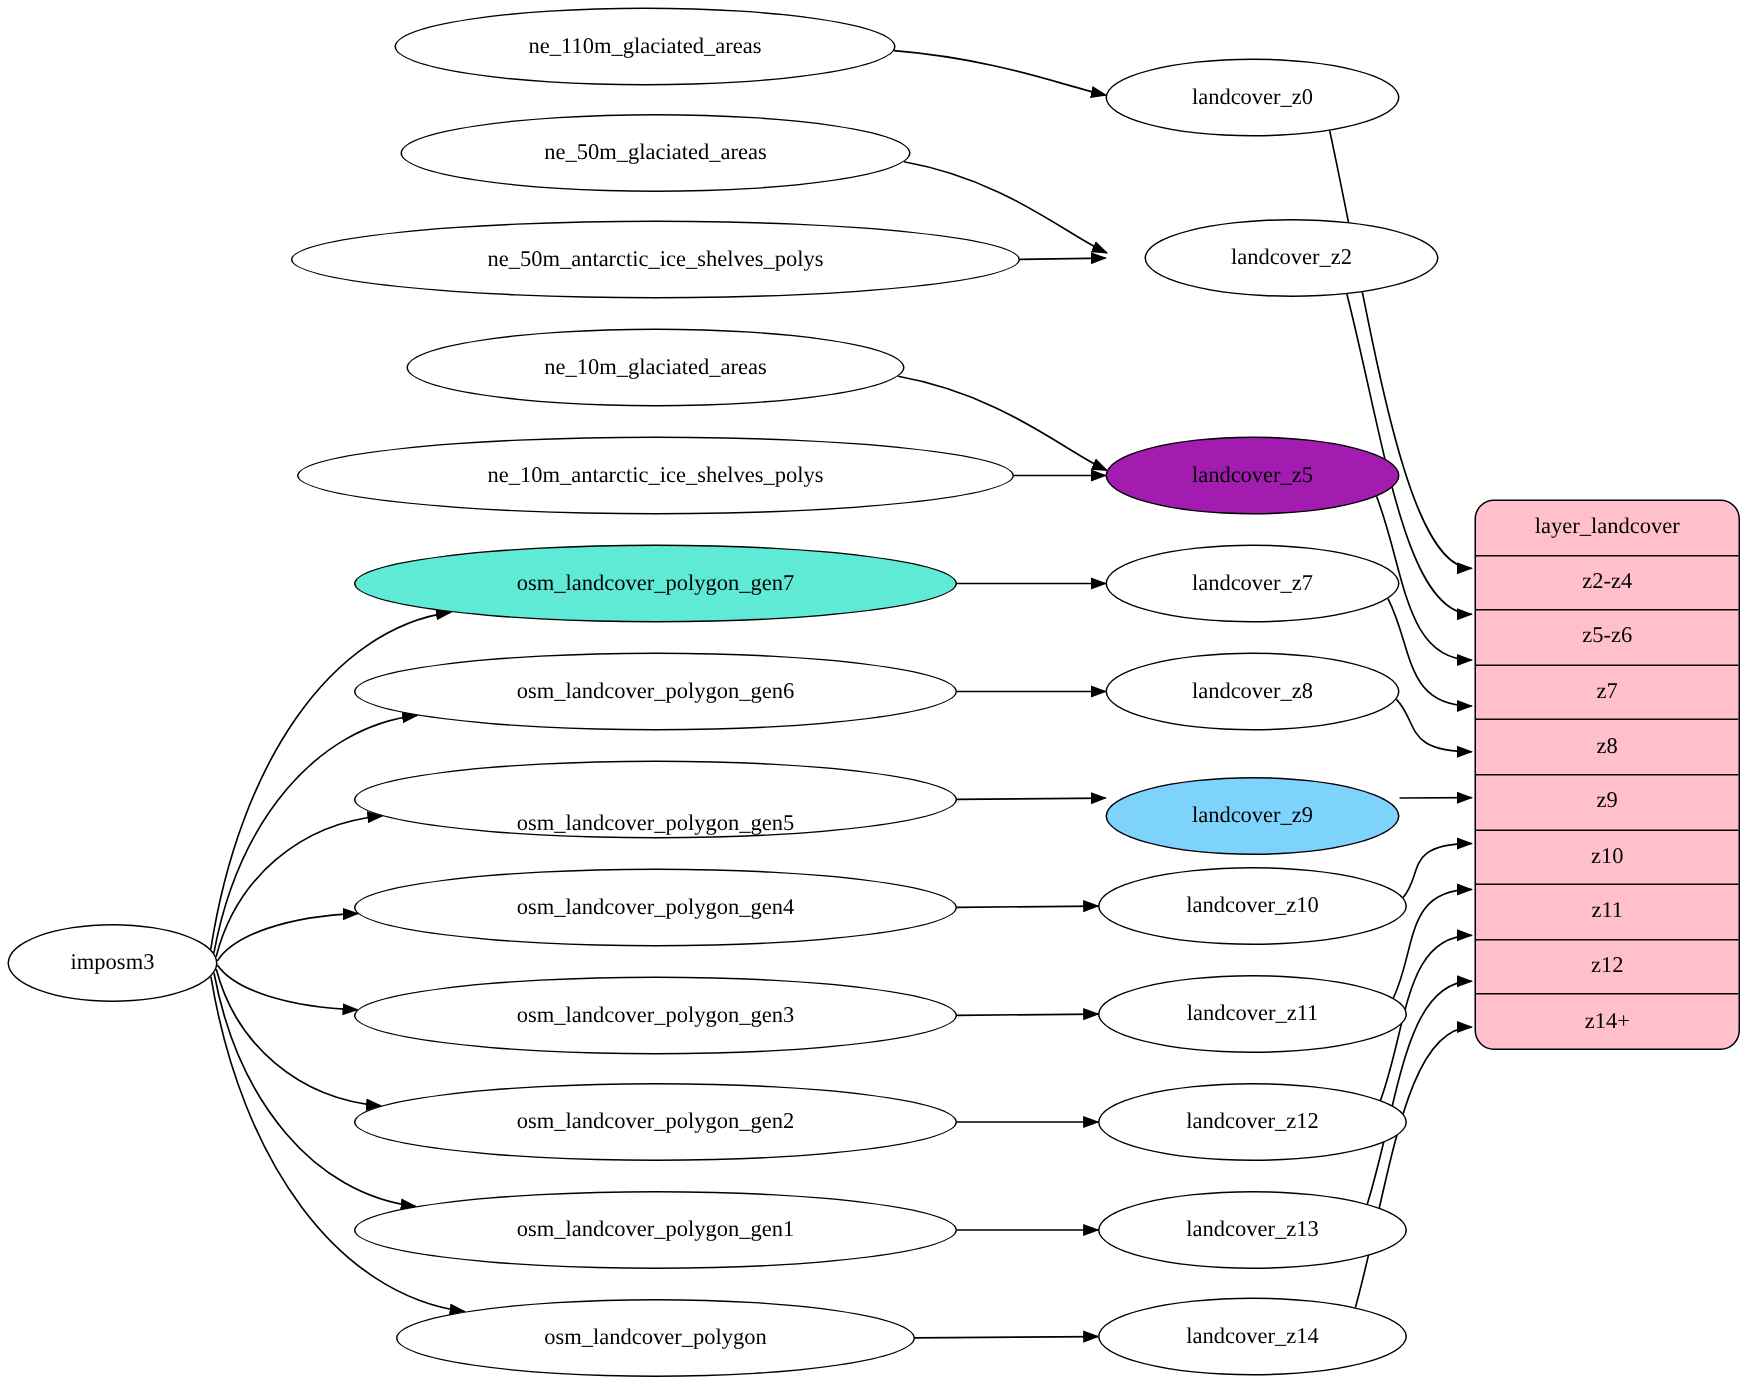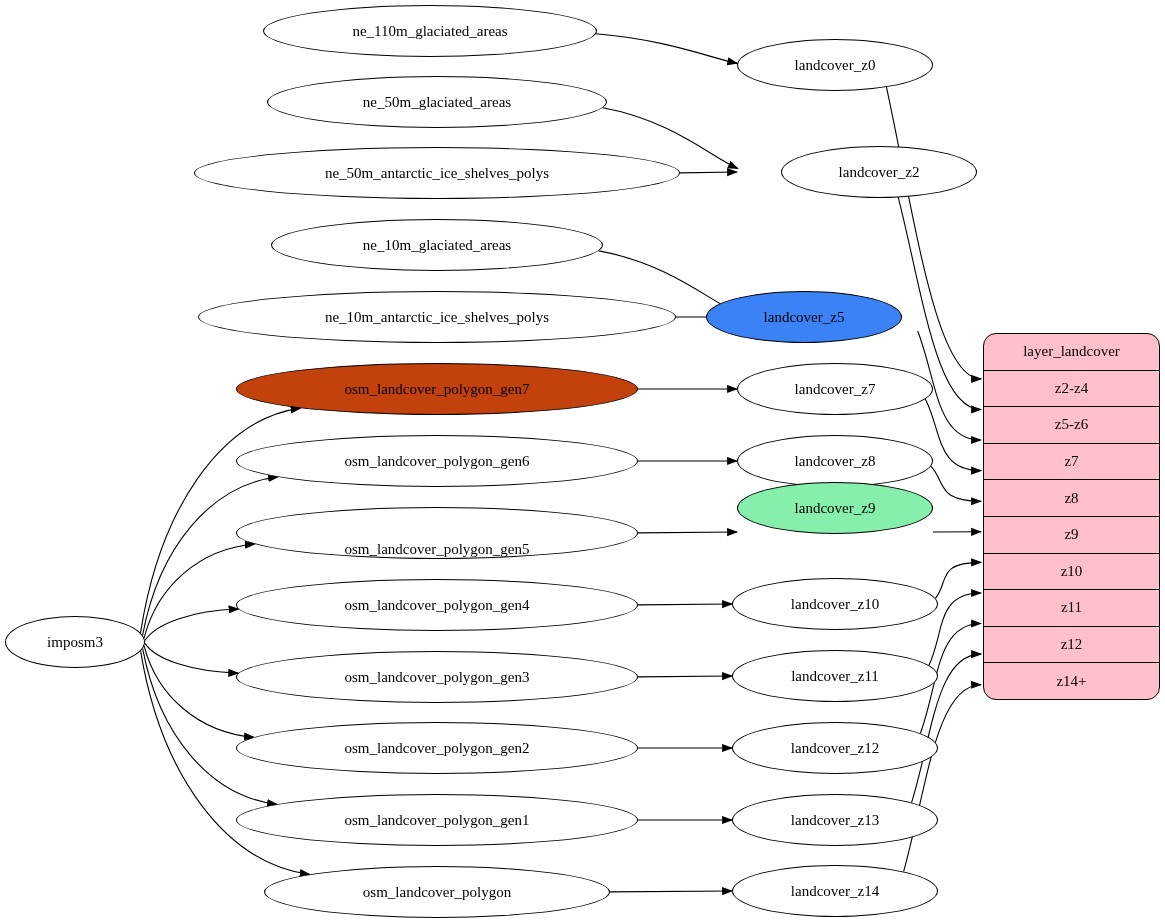--- a/index.html
+++ b/index.html
@@ -77,21 +77,21 @@
       </div>
       <div class="ellipse" style="left: 194px; top: 147px; width: 486px; height: 52px; background: rgb(255, 255, 255); border-color: rgb(0, 0, 0);">
         <span>ne_50m_antarctic_ice_shelves_polys</span>
       </div>
       <div class="ellipse" style="left: 271px; top: 219px; width: 332px; height: 52px; background: rgb(255, 255, 255); border-color: rgb(0, 0, 0); font-family: Liberation Serif, serif;">
         <span>ne_10m_glaciated_areas</span>
       </div>
       <div class="ellipse" style="left: 198px; top: 291px; width: 478px; height: 52px; background: rgb(255, 255, 255); border-color: rgb(0, 0, 0);">
         <span>ne_10m_antarctic_ice_shelves_polys</span>
       </div>
-      <div class="ellipse" style="left: 236px; top: 363px; width: 402px; height: 52px; background: #c2410c; border-color: rgb(0, 0, 0);">
+      <div class="ellipse" style="left: 236px; top: 363px; width: 402px; height: 52px; background: #5eead4; border-color: rgb(0, 0, 0);">
         <span>osm_landcover_polygon_gen7</span>
       </div>
       <div class="ellipse" style="left: 236px; top: 435px; width: 402px; height: 52px; background: rgb(255, 255, 255); border-color: rgb(0, 0, 0);">
         <span>osm_landcover_polygon_gen6</span>
       </div>
       <div class="ellipse" style="left: 236px; top: 507px; width: 402px; height: 52px; background: rgb(255, 255, 255); border-color: rgb(0, 0, 0); align-items: flex-end;">
         <span>osm_landcover_polygon_gen5</span>
       </div>
       <div class="ellipse" style="left: 236px; top: 579px; width: 402px; height: 52px; background: rgb(255, 255, 255); border-color: rgb(0, 0, 0);">
         <span>osm_landcover_polygon_gen4</span>
@@ -104,33 +104,33 @@
       </div>
       <div class="ellipse" style="left: 236px; top: 794px; width: 402px; height: 52px; background: rgb(255, 255, 255); border-color: rgb(0, 0, 0);">
         <span>osm_landcover_polygon_gen1</span>
       </div>
       <div class="ellipse" style="left: 264px; top: 866px; width: 346px; height: 52px; background: rgb(255, 255, 255); border-color: rgb(0, 0, 0);">
         <span>osm_landcover_polygon</span>
       </div>
       <div class="ellipse" style="left: 737px; top: 39px; width: 196px; height: 52px; background: rgb(255, 255, 255); border-color: rgb(0, 0, 0);">
         <span>landcover_z0</span>
       </div>
-      <div class="ellipse" style="left: 781px; top: 146px; width: 196px; height: 52px; background: rgb(255, 255, 255); border-color: rgb(0, 0, 0);">
+      <div class="ellipse" style="left: 763px; top: 146px; width: 196px; height: 52px; background: rgb(255, 255, 255); border-color: rgb(0, 0, 0);">
         <span>landcover_z2</span>
       </div>
-      <div class="ellipse" style="left: 706px; top: 291px; width: 196px; height: 52px; background: #3b82f6; border-color: rgb(0, 0, 0);">
+      <div class="ellipse" style="left: 737px; top: 291px; width: 196px; height: 52px; background: #a21caf; border-color: rgb(0, 0, 0);">
         <span>landcover_z5</span>
       </div>
       <div class="ellipse" style="left: 737px; top: 363px; width: 196px; height: 52px; background: rgb(255, 255, 255); border-color: rgb(0, 0, 0);">
         <span>landcover_z7</span>
       </div>
       <div class="ellipse" style="left: 737px; top: 435px; width: 196px; height: 52px; background: rgb(255, 255, 255); border-color: rgb(0, 0, 0);">
         <span>landcover_z8</span>
       </div>
-      <div class="ellipse" style="left: 737px; top: 482px; width: 196px; height: 52px; background: #86efac; border-color: rgb(0, 0, 0);">
+      <div class="ellipse" style="left: 737px; top: 518px; width: 196px; height: 52px; background: #7dd3fc; border-color: rgb(0, 0, 0);">
         <span>landcover_z9</span>
       </div>
       <div class="ellipse" style="left: 732px; top: 578px; width: 206px; height: 52px; background: rgb(255, 255, 255); border-color: rgb(0, 0, 0);">
         <span>landcover_z10</span>
       </div>
       <div class="ellipse" style="left: 732px; top: 650px; width: 206px; height: 52px; background: rgb(255, 255, 255); border-color: rgb(0, 0, 0);">
         <span>landcover_z11</span>
       </div>
       <div class="ellipse" style="left: 732px; top: 722px; width: 206px; height: 52px; background: rgb(255, 255, 255); border-color: rgb(0, 0, 0);">
         <span>landcover_z12</span>

